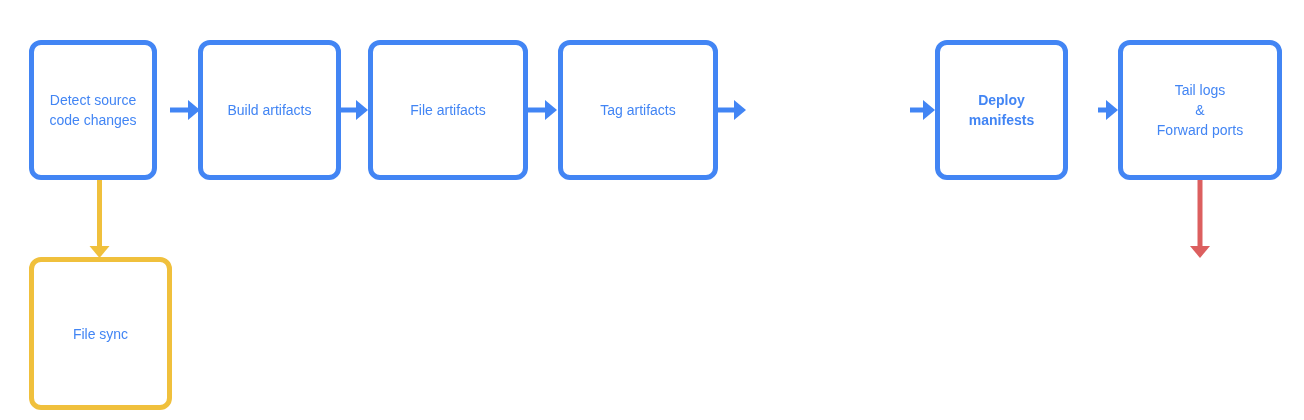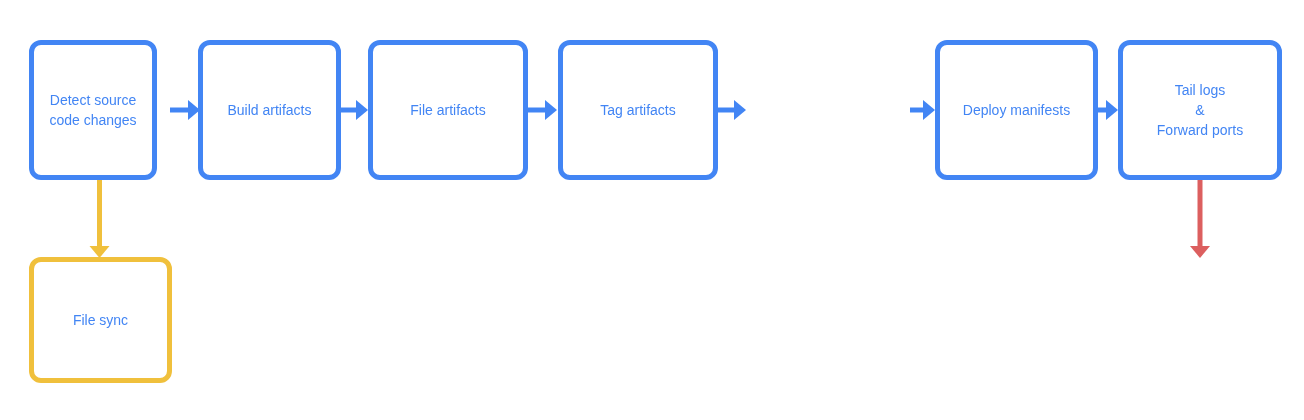--- a/index.html
+++ b/index.html
@@ -100,28 +100,28 @@
 
   <div class="node node--blue" style="left:368px; top:40px; width:160px; height:140px;">
     <span class="node__label">File artifacts</span>
   </div>
 
   <div class="node node--blue" style="left:558px; top:40px; width:160px; height:140px;">
     <span class="node__label">Tag artifacts</span>
   </div>
 
 
-  <div class="node node--blue" style="left:935px; top:40px; width:163px; height:140px;">
+  <div class="node node--blue" style="left:935px; top:40px; width:133px; height:140px;font-weight:bold;">
     <span class="node__label">Deploy manifests</span>
   </div>
 
   <div class="node node--blue" style="left:1118px; top:40px; width:164px; height:140px;">
     <span class="node__label">Tail logs
 &amp;
 Forward ports</span>
   </div>
 
-  <div class="node node--yellow" style="left:29px; top:257px; width:143px; height:126px;">
+  <div class="node node--yellow" style="left:29px; top:257px; width:143px; height:153px;">
     <span class="node__label">File sync</span>
   </div>
 
 
 </div>
 
 </body></html>

